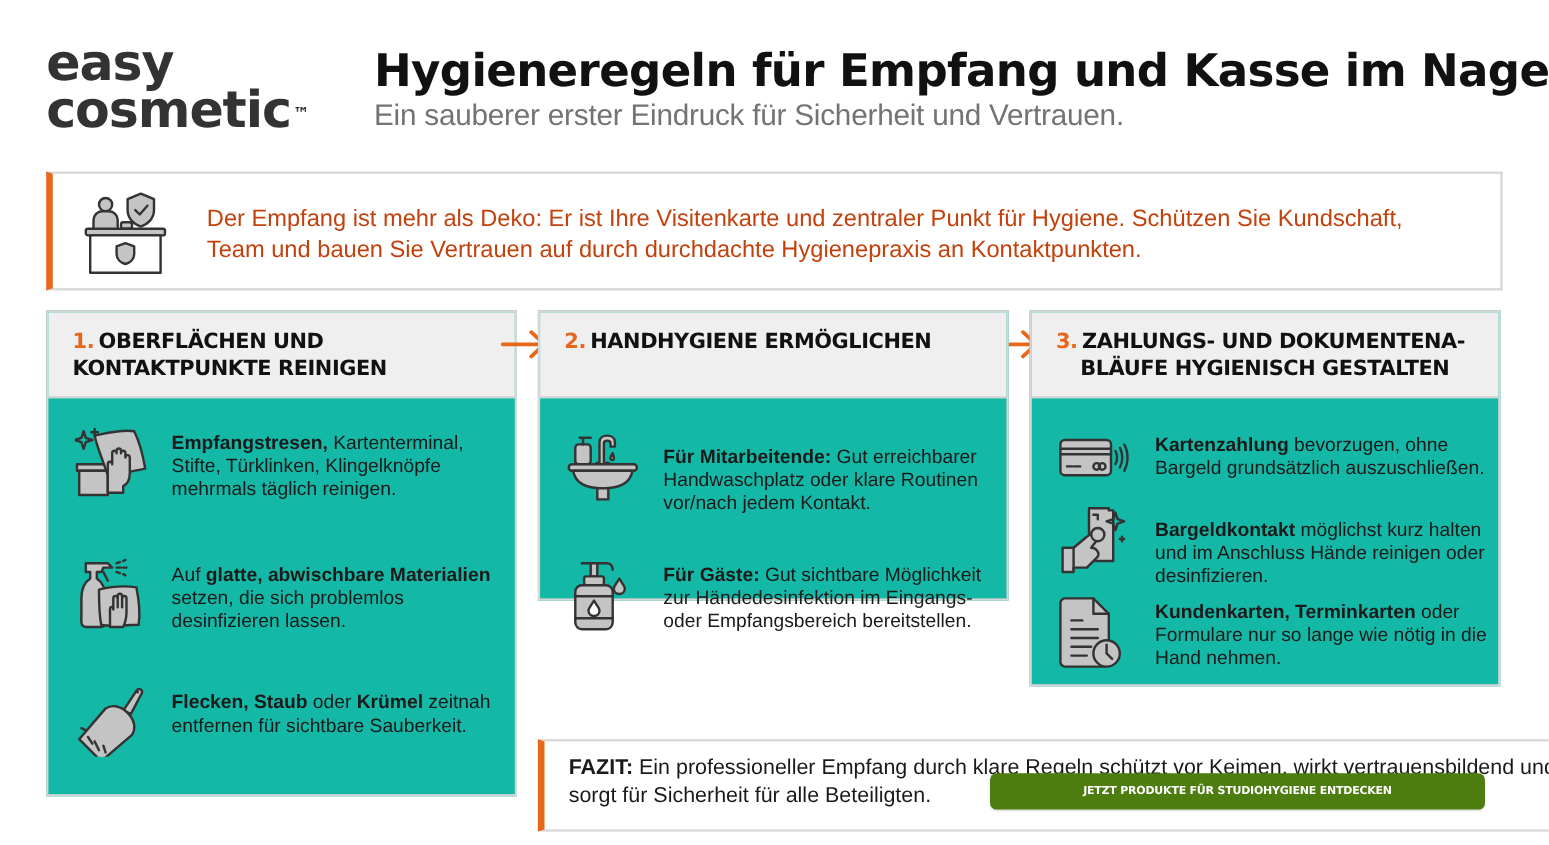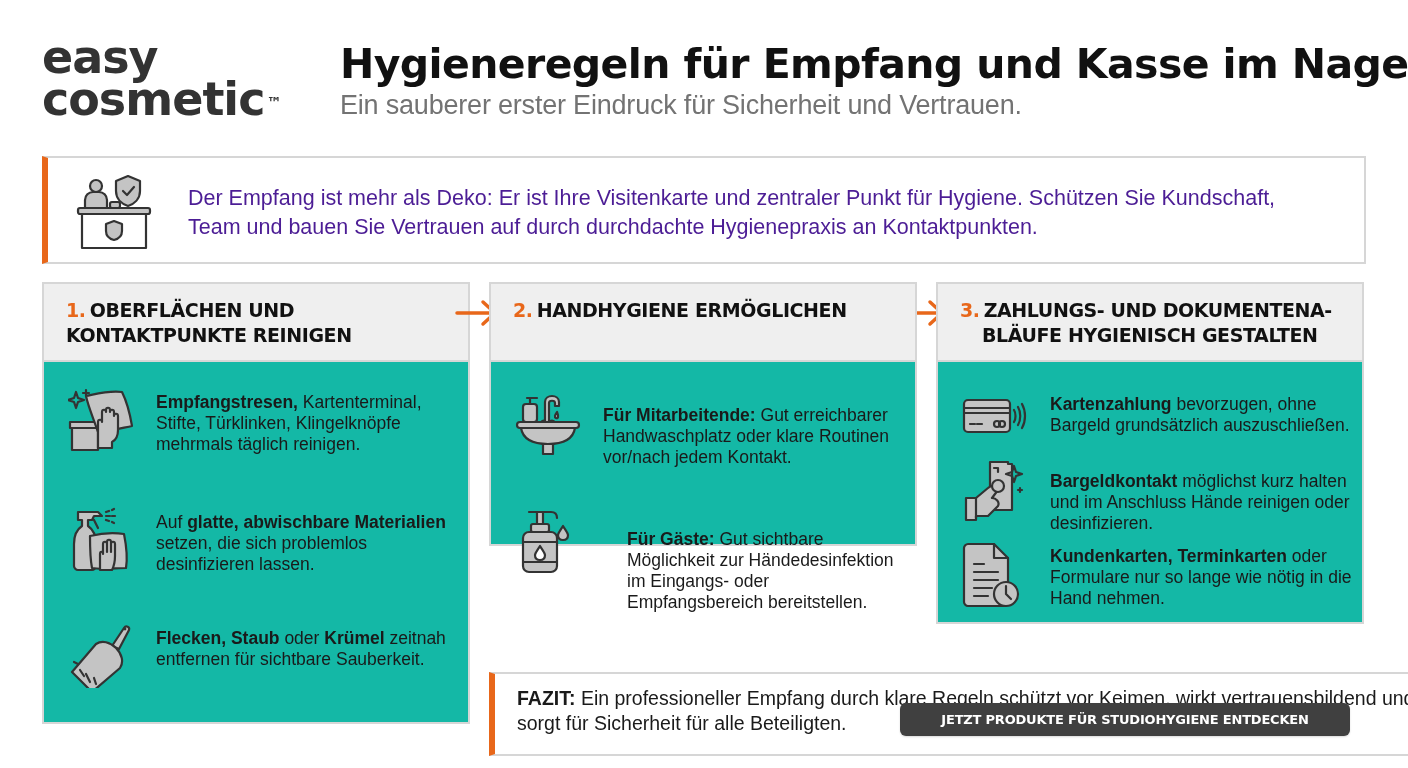--- a/index.html
+++ b/index.html
@@ -8,41 +8,41 @@
 
     .logo { position: absolute; left: 42px; top: 36px; font-family: "DejaVu Sans", sans-serif; font-weight: bold; color: #333333; line-height: 42px; letter-spacing: -1px; }
     .logo .l1, .logo .l2 { display: block; font-size: 46px; }
     .logo .tm { font-size: 15px; vertical-align: top; position: relative; top: 4px; letter-spacing: 0; margin-left: 2px; }
 
     .title { position: absolute; left: 340px; top: 40px; font-family: "DejaVu Sans", sans-serif; font-weight: bold; font-size: 41px; letter-spacing: -0.6px; color: #111111; white-space: nowrap; }
     .subtitle { position: absolute; left: 340px; top: 90px; font-family: Liberation Sans, sans-serif; font-size: 27px; color: #737373; white-space: nowrap; letter-spacing: -0.2px; }
 
     .intro { position: absolute; left: 42px; top: 156px; width: 1324px; height: 108px; border: 2px solid #d6d6d6; border-left: 6px solid #e8671a; background: #fff; }
     .intro .icon { position: absolute; left: 28px; top: 16px; width: 76px; height: 76px; }
-    .intro .text { position: absolute; left: 140px; top: 26px; font-size: 21.5px; line-height: 29px; color: #4c1d95; }
+    .intro .text { position: absolute; left: 140px; top: 26px; font-size: 21.5px; line-height: 29px; color: #c2410c; }
 
     .col { position: absolute; top: 282px; width: 428px; border: 2px solid #d6d6d6; background: #14b8a6; }
     .col .head { height: 78px; background: #efefef; border-bottom: 2px solid #d6d6d6; padding: 14px 20px 0 22px; font-family: "DejaVu Sans", sans-serif; font-weight: bold; font-size: 19px; line-height: 25px; letter-spacing: -0.4px; color: #111; }
     .col .head .num { color: #e8671a; margin-right: 4px; }
     .col1 { left: 42px; height: 442px; }
     .col2 { left: 489px; height: 264px; }
     .col3 { left: 936px; height: 342px; }
 
     .item { position: absolute; left: 0; width: 100%; }
     .item .ico { position: absolute; left: 24px; width: 66px; height: 66px; }
     .item .txt { position: absolute; left: 112px; right: 10px; font-size: 17.5px; line-height: 21px; color: #1a1a1a; }
     .item .txt b { font-weight: bold; }
 
     .arrow { position: absolute; top: 298px; width: 46px; height: 30px; }
 
     .fazit { position: absolute; left: 489px; top: 640px; width: 968px; height: 84px; border: 2px solid #d6d6d6; border-left: 6px solid #e8671a; background: #fff; margin-top: 32px; }
     .fazit .text { position: absolute; left: 22px; top: 12px; font-size: 19.5px; line-height: 25px; color: #1a1a1a; }
     .fazit .text b { font-weight: bold; }
 
-    .cta { position: absolute; left: 900px; top: 703px; width: 450px; height: 33px; background: #404040; border-radius: 6px; color: #ffffff; font-family: "DejaVu Sans", sans-serif; font-weight: bold; font-size: 13px; letter-spacing: -0.2px; display: flex; align-items: center; justify-content: center; border: none; box-shadow: 0 1px 2px rgba(0,0,0,0.15); cursor: pointer; white-space: nowrap; }
+    .cta { position: absolute; left: 900px; top: 703px; width: 450px; height: 33px; background: #4d7c0f; border-radius: 6px; color: #ffffff; font-family: "DejaVu Sans", sans-serif; font-weight: bold; font-size: 10px; letter-spacing: -0.2px; display: flex; align-items: center; justify-content: center; border: none; box-shadow: 0 1px 2px rgba(0,0,0,0.15); cursor: pointer; white-space: nowrap; }
 
     svg .f { fill: #c4c4c4; stroke: #333; stroke-width: 2.2; stroke-linejoin: round; stroke-linecap: round; }
     svg .s { fill: none; stroke: #333; stroke-width: 2.2; stroke-linejoin: round; stroke-linecap: round; }
     svg .w { fill: #ffffff; stroke: #333; stroke-width: 2.2; stroke-linejoin: round; }
   </style>
 </head>
 <body>
 
 <div class="logo">
   <span class="l1">easy</span>
@@ -132,21 +132,21 @@
   <div class="item" style="top:228px;">
     <svg class="ico" viewBox="0 0 66 66" style="top:-4px;">
       <path class="s" d="M14 4 h22 c4 0 6 2 6 6"></path>
       <rect class="f" x="22" y="4" width="6" height="12"></rect>
       <rect class="f" x="16" y="16" width="18" height="8" rx="2"></rect>
       <rect class="f" x="8" y="24" width="34" height="40" rx="6"></rect>
       <path class="s" d="M8 34 h34 M8 54 h34"></path>
       <path class="w" d="M25 38 c-3 5 -5 7 -5 9 c0 3 2 5 5 5 c3 0 5 -2 5 -5 c0 -2 -2 -4 -5 -9 z"></path>
       <path class="f" d="M48 18 c-3 5 -5 7 -5 9 c0 3 2 5 5 5 c3 0 5 -2 5 -5 c0 -2 -2 -4 -5 -9 z"></path>
     </svg>
-    <div class="txt" style="top:17px;margin-left:24px;"><b>Für Gäste:</b><span> Gut sichtbare Möglichkeit zur Händedesinfektion im Eingangs- oder Empfangsbereich bereitstellen.</span></div>
+    <div class="txt" style="top:0px;"><b>Für Gäste:</b><span> Gut sichtbare Möglichkeit zur Händedesinfektion im Eingangs- oder Empfangsbereich bereitstellen.</span></div>
   </div>
 </div>
 
 <div class="col col3">
   <div class="head" style="">
     <div><span class="num">3.</span><span>ZAHLUNGS- UND DOKUMENTENA-</span></div>
     <div style="padding-left:22px;">BLÄUFE HYGIENISCH GESTALTEN</div>
   </div>
   <div class="item" style="top:110px;">
     <svg class="ico" viewBox="0 0 66 66" style="top:-12px; left:20px; width:74px;">

